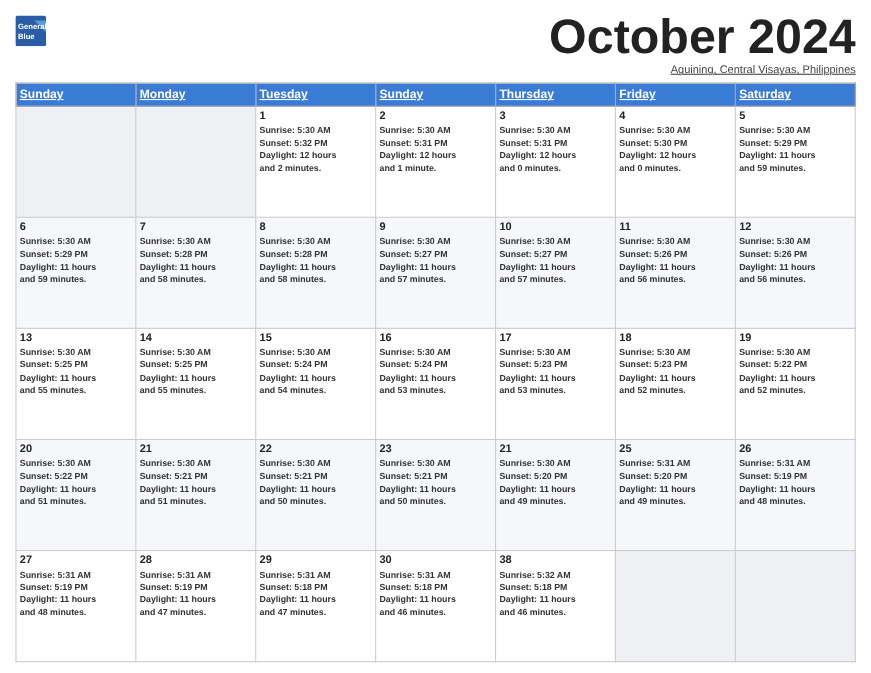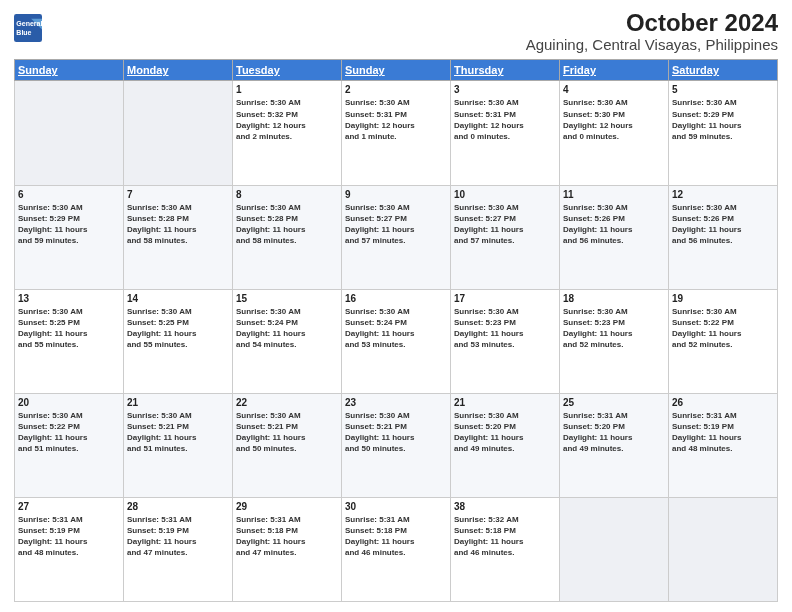--- a/index.html
+++ b/index.html
@@ -30,28 +30,29 @@
       margin-top: 4px;
     }
     .logo-icon {
       width: 28px;
       height: 28px;
     }
     .title-block {
       text-align: right;
     }
     .month-title {
-      font-size: 24px;
+      font-size: 44px;
       font-weight: bold;
       color: #222;
       line-height: 1.1;
     }
     .location-title {
-      font-size: 15px;
+      font-size: 10px;
       color: #444;
+      text-decoration: underline;
     }
     .calendar {
       flex: 1;
       border-collapse: collapse;
       width: 100%;
       table-layout: fixed;
     }
     .calendar th {
       background: #3a7bd5;
       color: #fff;

